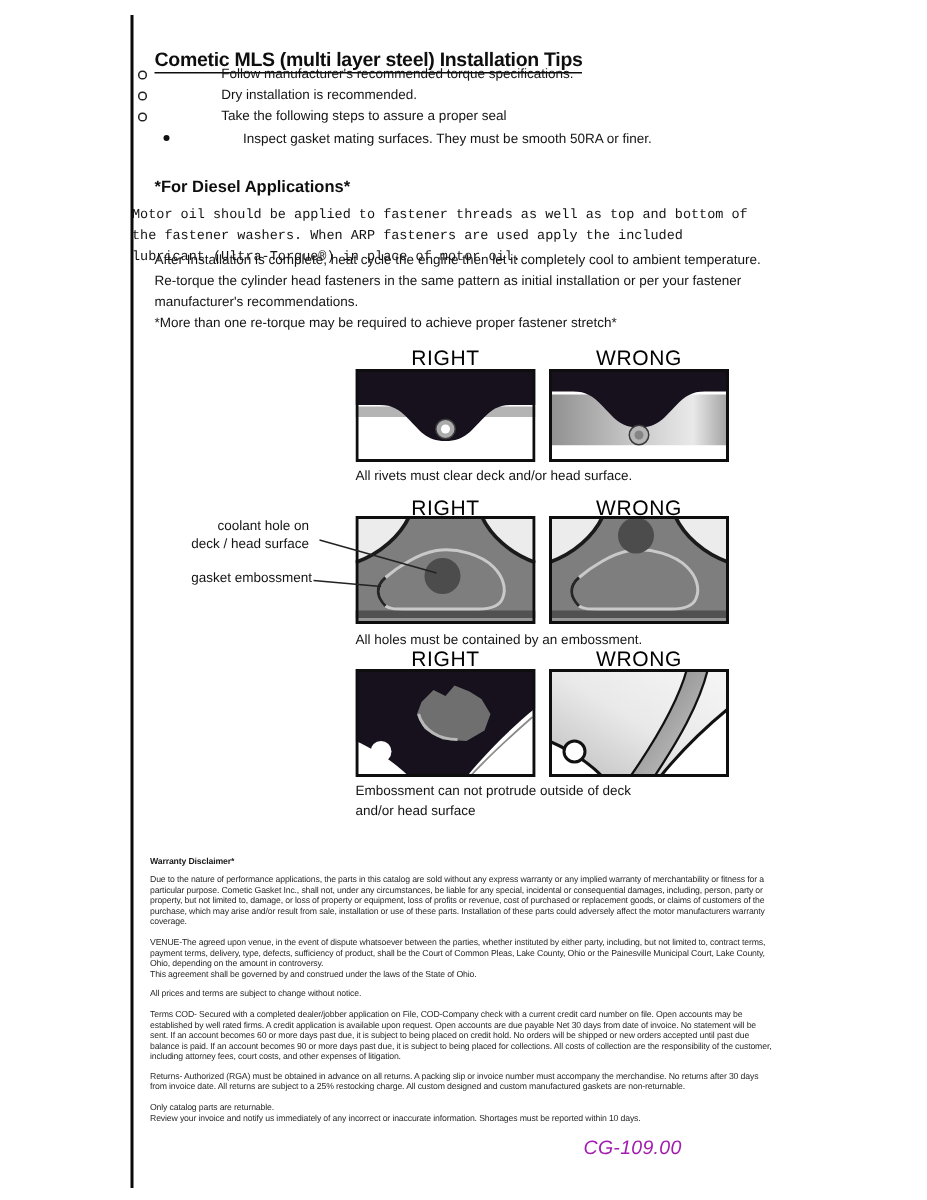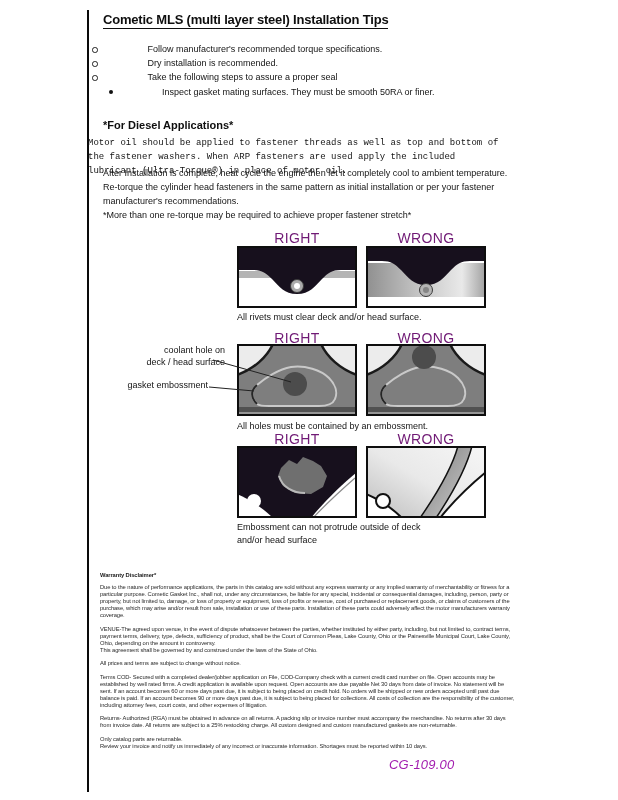--- a/index.html
+++ b/index.html
@@ -1,42 +1,42 @@
 <!DOCTYPE html>
 <html><head>
 <meta charset="utf-8">
 <style>
   html,body{margin:0;padding:0;background:#fff;}
   .page{position:relative;width:618px;height:800px;background:#ffffff;overflow:hidden;
         font-family:"Liberation Sans","DejaVu Sans",sans-serif;color:#1c1c1c;}
   .abs{position:absolute;}
   .rule-left{left:87px;top:10px;width:2px;height:782px;background:#0a0a0a;}
-  .title{left:103px;top:12px;font-size:13px;font-weight:bold;letter-spacing:-0.2px;color:#0e0e0e;
+  .title{left:103px;top:32px;font-size:13px;font-weight:bold;letter-spacing:-0.2px;color:#0e0e0e;
          border-bottom:1.5px solid #0e0e0e;padding-bottom:1px;}
   .tips{left:92px;top:42px;width:430px;font-size:9px;line-height:14.2px;color:#141414;}
   .tip-row{display:flex;gap:46px;}
   .o-dot{flex:0 0 auto;width:3.5px;height:3.5px;border:1px solid #222;border-radius:50%;margin:5px 4px 0 0;}
   .f-dot{flex:0 0 auto;width:4px;height:4px;background:#111;border-radius:50%;margin:5px 3px 0 0;}
   .sub{margin-left:17px;}
   .diesel-head{left:103px;top:119px;font-size:11px;font-weight:bold;color:#0e0e0e;}
   .body-p{font-size:9px;line-height:14.2px;color:#141414;width:414px;}
   .p1{left:88px;top:136px;font-family:Liberation Mono, monospace;} .p2{left:103px;top:166px;} .note{left:103px;top:208px;}
-  .rw{width:120px;text-align:center;font-size:14px;letter-spacing:0.4px;color:#701a75;}
+  .rw{width:120px;text-align:center;font-size:14px;letter-spacing:0.4px;color:#000000;}
   .r1l{left:237px;top:230px;} .r1r{left:366px;top:230px;}
   .r2l{left:237px;top:330px;} .r2r{left:366px;top:330px;}
   .r3l{left:237px;top:431px;} .r3r{left:366px;top:431px;}
   .dbox{width:120px;}
   .b1l{left:237px;top:246px;height:62px;} .b1r{left:366px;top:246px;height:62px;}
   .b2l{left:237px;top:344px;height:72px;} .b2r{left:366px;top:344px;height:72px;}
   .b3l{left:237px;top:446px;height:72px;} .b3r{left:366px;top:446px;height:72px;}
   .dbox svg{display:block;width:120px;}
   .cap{font-size:9px;color:#141414;line-height:13px;}
   .cap1{left:237px;top:311px;} .cap2{left:237px;top:420px;} .cap3{left:237px;top:521px;width:230px;}
   .callout{font-size:9px;color:#141414;text-align:right;line-height:11.5px;}
-  .coolant{left:75px;top:345px;width:150px;}
+  .coolant{left:56px;top:345px;width:150px;}
   .gasket{left:50px;top:380px;width:158px;}
   .leaders{left:0;top:0;width:618px;height:520px;pointer-events:none;}
   .disclaimer{left:100px;top:572px;width:416px;font-size:5.8px;line-height:7px;color:#2a2a2a;letter-spacing:-0.1px;}
   .disclaimer .dh{font-weight:bold;margin-bottom:5px;color:#1a1a1a;}
   .disclaimer p{margin:0 0 6.5px 0;}
   .disclaimer .tight{margin-bottom:0;}
   .footer-code{left:389px;top:757px;font-size:13px;color:#a21caf;letter-spacing:0.2px;font-style:italic;}
 </style>
 </head>
 <body>

